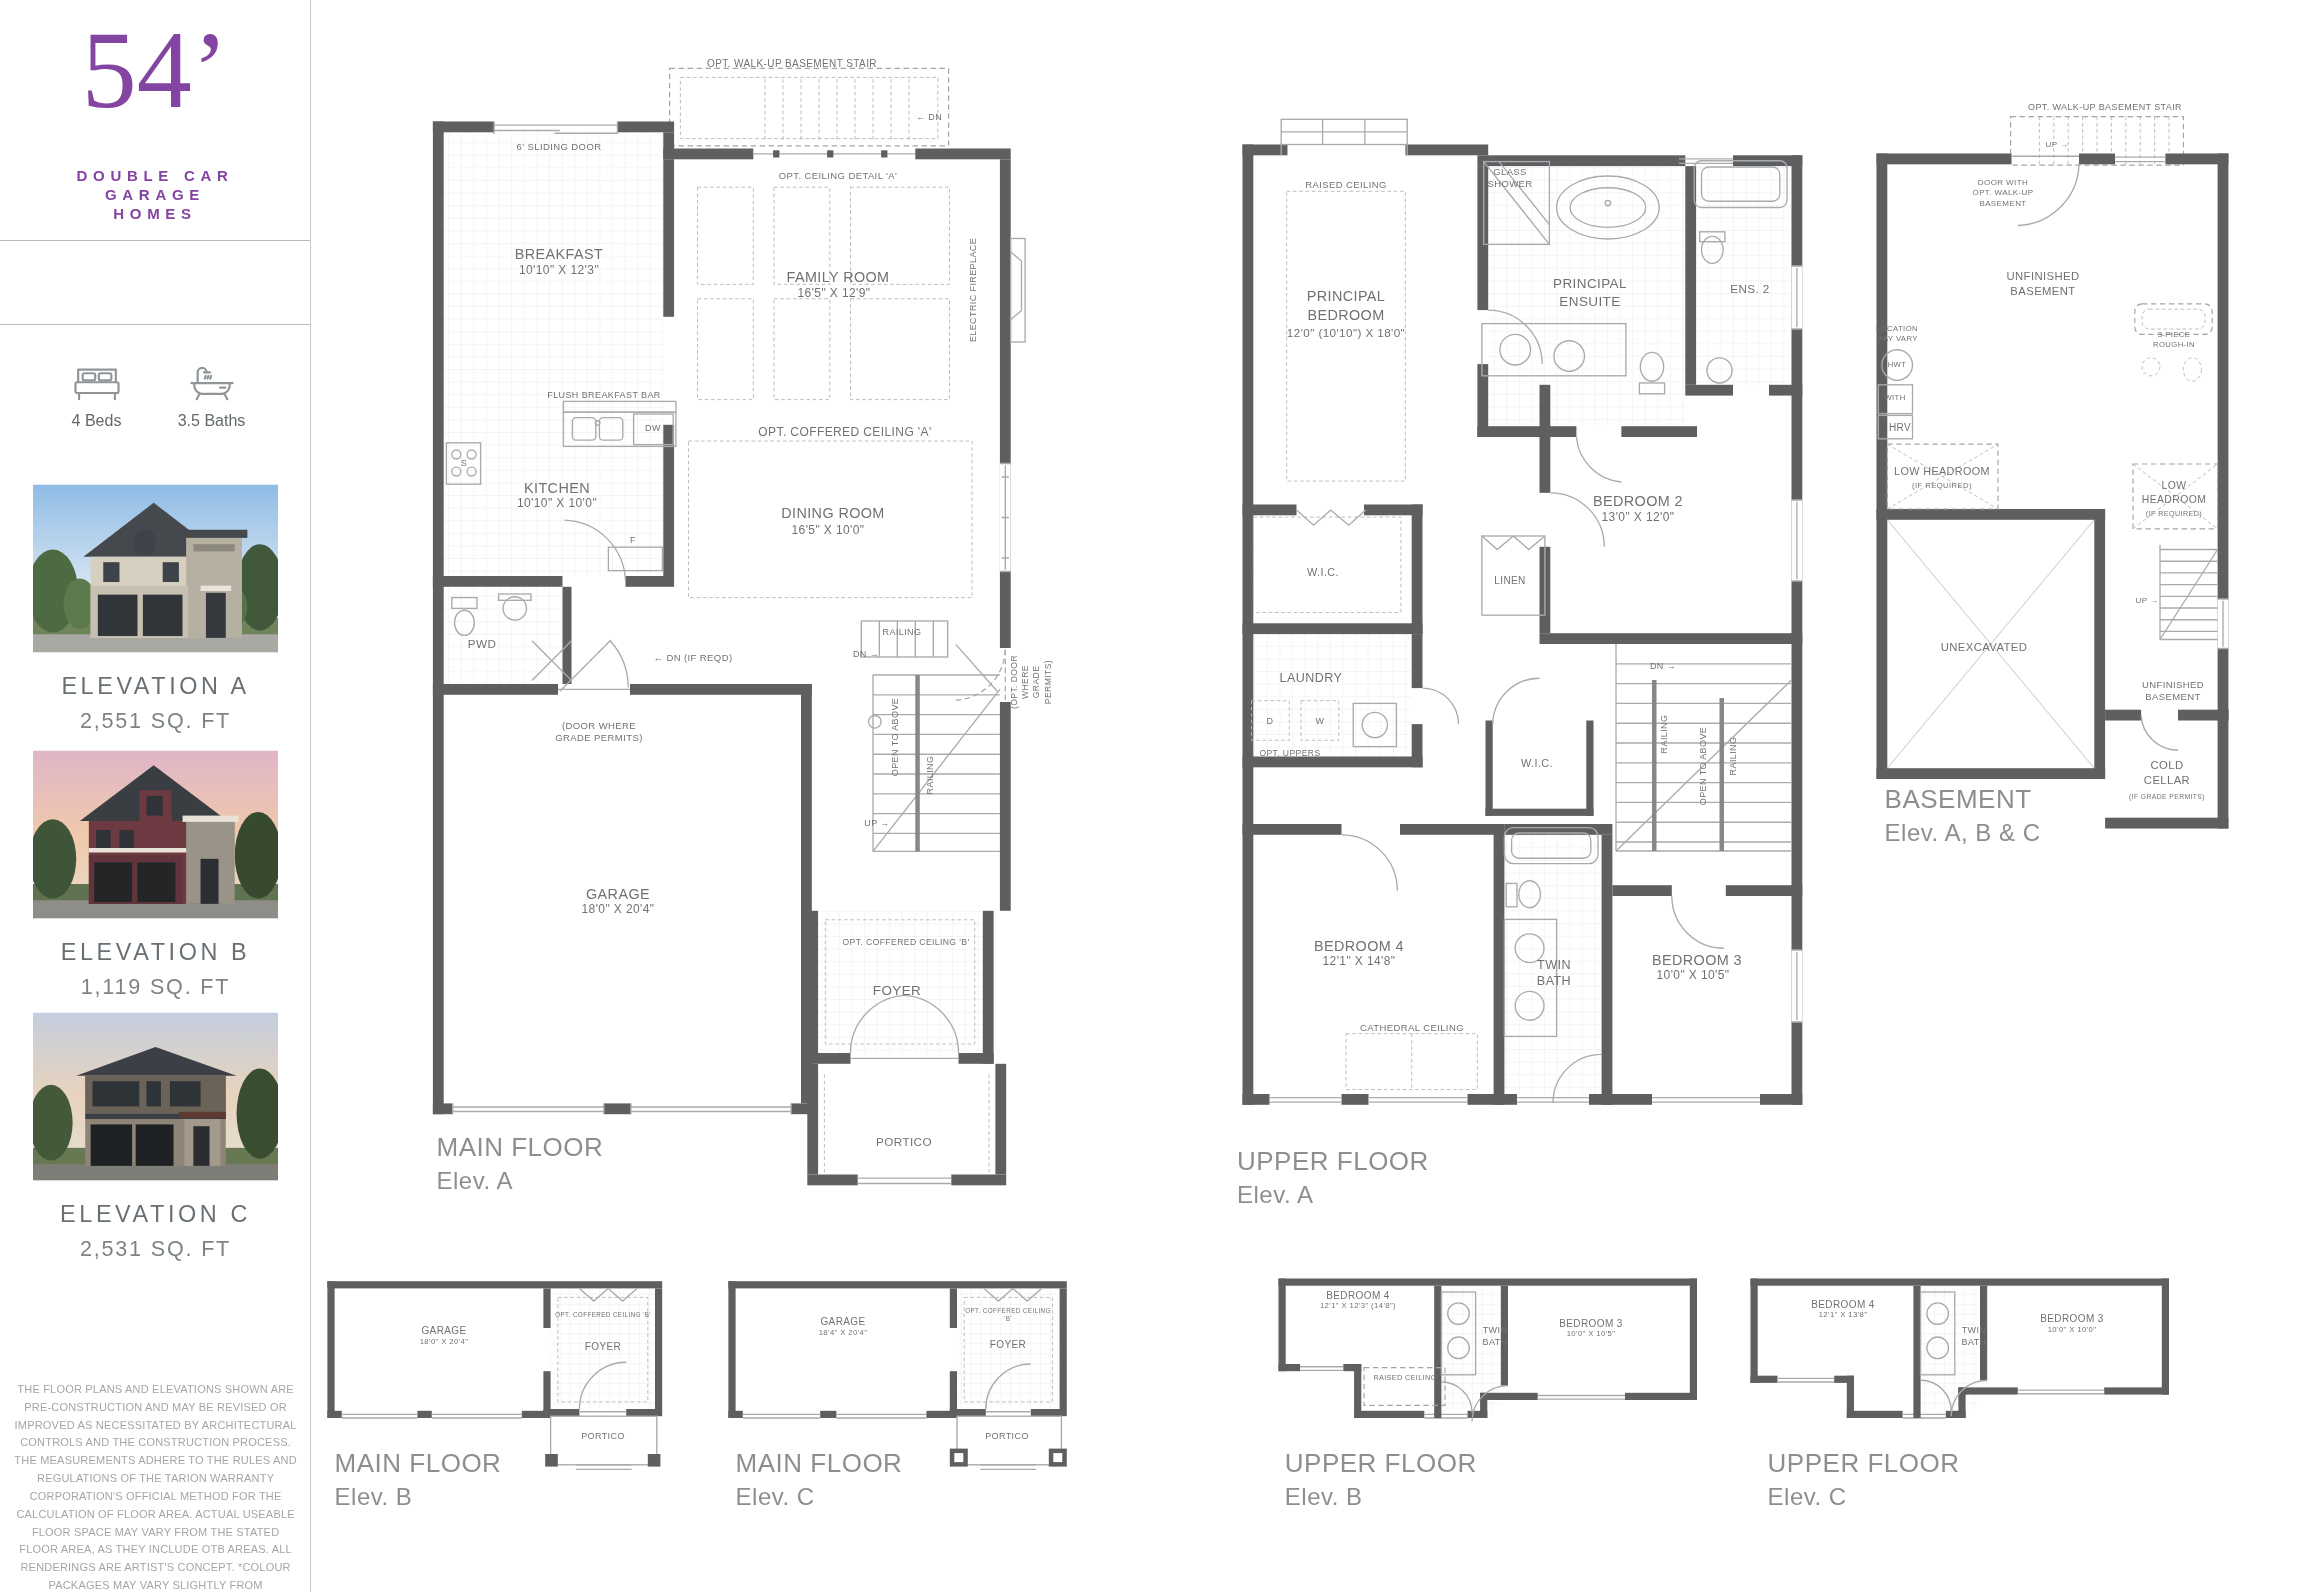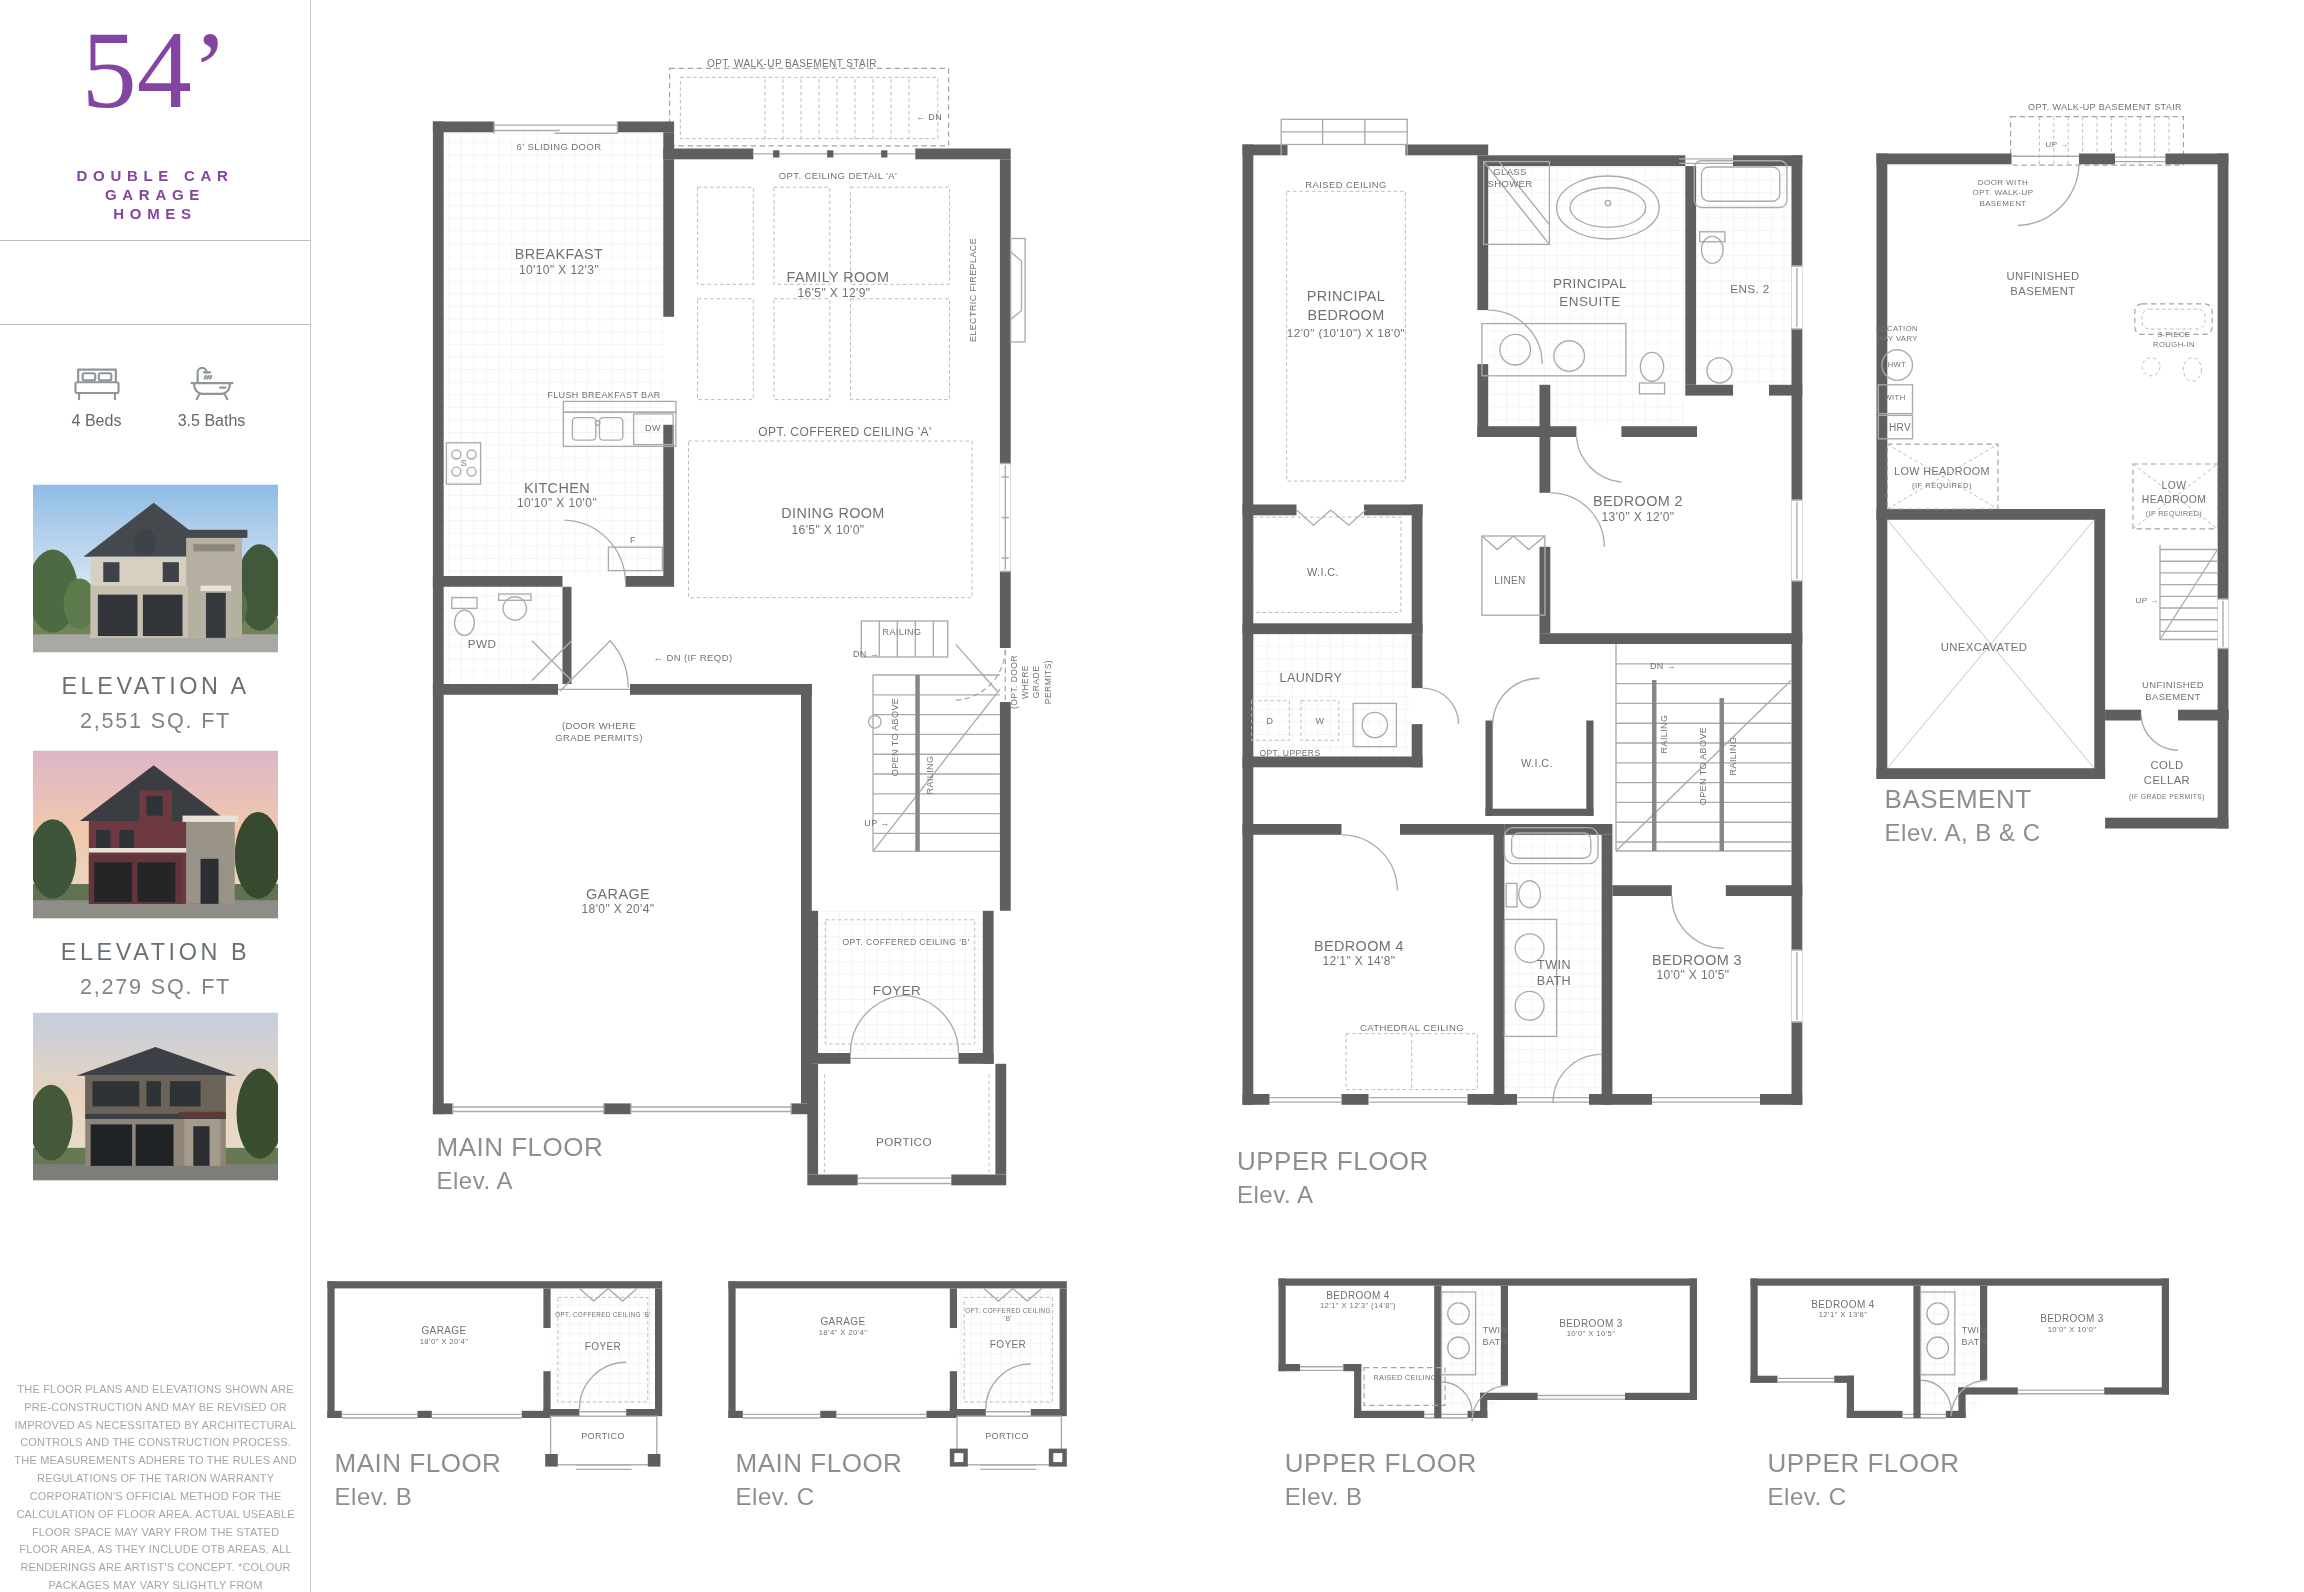--- a/index.html
+++ b/index.html
@@ -136,21 +136,21 @@
         <rect x="62" y="108" width="148" height="5" fill="#e8e2d8"></rect>
         <rect x="170" y="78" width="54" height="92" fill="#9a9488"></rect>
         <rect x="166" y="72" width="62" height="7" fill="#e8e2d8"></rect>
         <rect x="62" y="116" width="104" height="54" fill="#62343b"></rect>
         <rect x="68" y="124" width="42" height="44" fill="#232527"></rect>
         <rect x="116" y="124" width="42" height="44" fill="#232527"></rect>
         <rect x="186" y="120" width="20" height="50" fill="#2c2f32"></rect>
       </svg>
       <figcaption>
         <div class="ename">ELEVATION B</div>
-        <div class="esqft">2,279 SQ. FT</div>
+        <div class="esqft">1,119 SQ. FT</div>
       </figcaption>
     </figure>
 
     <figure class="card" style="top:1012px">
       <svg viewBox="0 0 272 186">
         <defs>
             <linearGradient id="skyC" x2="0" y2="1">
               <stop offset="0" stop-color="#c4cede"></stop>
               <stop offset=".5" stop-color="#e8d3bd"></stop>
               <stop offset="1" stop-color="#e4e0d6"></stop>
@@ -167,20 +167,24 @@
         <rect x="66" y="76" width="52" height="28" fill="#2e3338"></rect>
         <rect x="126" y="76" width="16" height="28" fill="#2e3338"></rect>
         <rect x="152" y="76" width="34" height="28" fill="#2e3338"></rect>
         <rect x="58" y="112" width="156" height="6" fill="#3c4046"></rect>
         <rect x="64" y="124" width="46" height="46" fill="#1f2224"></rect>
         <rect x="114" y="124" width="42" height="46" fill="#1f2224"></rect>
         <rect x="168" y="118" width="40" height="52" fill="#a39a8c"></rect>
         <rect x="178" y="126" width="18" height="44" fill="#2b2e31"></rect>
         <rect x="162" y="110" width="52" height="7" fill="#5d3a34"></rect>
       </svg>
+      <figcaption>
+        <div class="ename">ELEVATION C</div>
+        <div class="esqft">2,531 SQ. FT</div>
+      </figcaption>
     </figure>
 
     <p class="disclaimer">THE FLOOR PLANS AND ELEVATIONS SHOWN ARE PRE-CONSTRUCTION AND MAY BE REVISED OR IMPROVED AS NECESSITATED BY ARCHITECTURAL CONTROLS AND THE CONSTRUCTION PROCESS. THE MEASUREMENTS ADHERE TO THE RULES AND REGULATIONS OF THE TARION WARRANTY CORPORATION'S OFFICIAL METHOD FOR THE CALCULATION OF FLOOR AREA. ACTUAL USEABLE FLOOR SPACE MAY VARY FROM THE STATED FLOOR AREA, AS THEY INCLUDE OTB AREAS. ALL RENDERINGS ARE ARTIST'S CONCEPT. *COLOUR PACKAGES MAY VARY SLIGHTLY FROM RENDERINGS. REFER TO SALES REPRESENTATIVE FOR DETAILS. E. &amp; O. E.</p>
   </aside>
 
   <section class="plan" style="left:423px;top:54px;width:666px;height:1161px">
     <svg width="666" height="1161" viewBox="0 0 740 1290">
       <defs>
           <pattern id="tA" width="14" height="14" patternUnits="userSpaceOnUse">
             <path d="M14 0H0V14" fill="none" stroke="#e7e9ea" stroke-width="1"></path>

